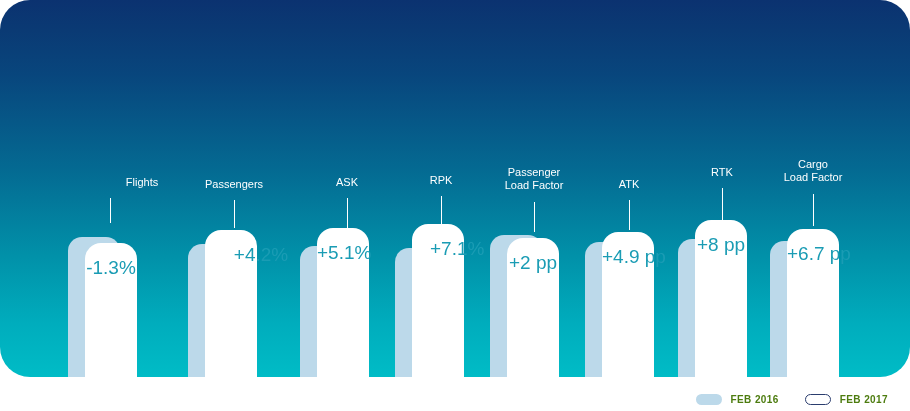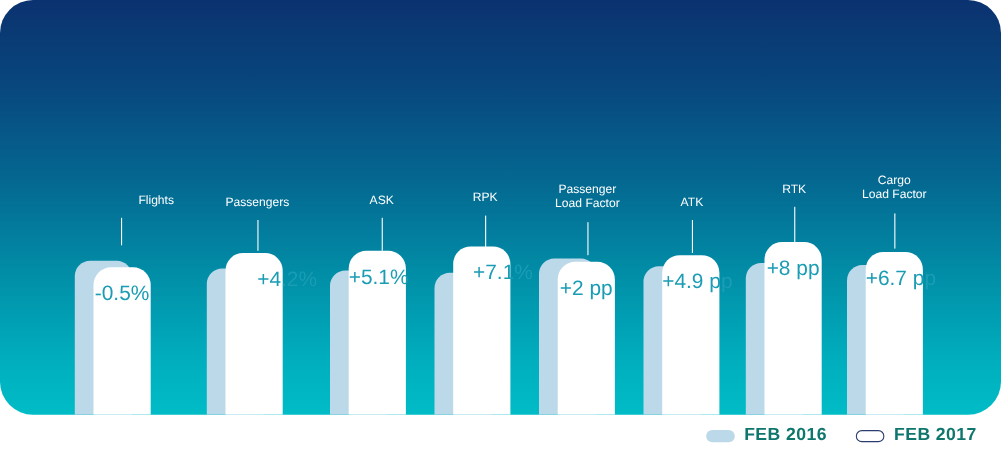--- a/index.html
+++ b/index.html
@@ -131,39 +131,39 @@
   }
   .swatch-2017 {
     width: 26px;
     height: 11px;
     border-radius: 6px;
     background: #ffffff;
     border: 1.3px solid #2a3d6e;
     box-sizing: border-box;
   }
   .legend-text {
-    color: #0f766e;
-    font-size: 16px;
+    color: #4d7c0f;
+    font-size: 10px;
     font-weight: 700;
     letter-spacing: 0.4px;
     white-space: nowrap;
   }
 </style>
 </head>
 <body>
 
 <div id="infographic">
 
   <div class="panel">
 
 
     <div id="bars-layer">
         <div class="bar-2016" style="left: 68px; width: 52px; height: 140px;"></div>
         <div class="bar-2017" style="left: 85px; width: 52px; height: 134px;"></div>
-        <div class="bar-value" style="left: 85px; width: 52px; bottom: 98px;">-0.5%</div>
+        <div class="bar-value" style="left: 85px; width: 52px; bottom: 98px;">-1.3%</div>
         <div class="bar-label" style="left: 110px; top: 176px; margin-left: 32px;">Flights</div>
         <div class="tick" style="left: 110px; top: 198px; height: 25px;"></div>
         <div class="bar-2016" style="left: 188px; width: 52px; height: 133px;"></div>
         <div class="bar-2017" style="left: 205px; width: 52px; height: 147px;"></div>
         <div class="bar-value" style="left: 205px; width: 56px; bottom: 111px; padding-left: 28px;">+4.2%</div>
         <div class="bar-label" style="left: 234px; top: 178px;">Passengers</div>
         <div class="tick" style="left: 234px; top: 200px; height: 28px;"></div>
         <div class="bar-2016" style="left: 300px; width: 52px; height: 131px;"></div>
         <div class="bar-2017" style="left: 317px; width: 52px; height: 149px;"></div>
         <div class="bar-value" style="left: 317px; width: 52px; bottom: 113px;">+5.1%</div>

